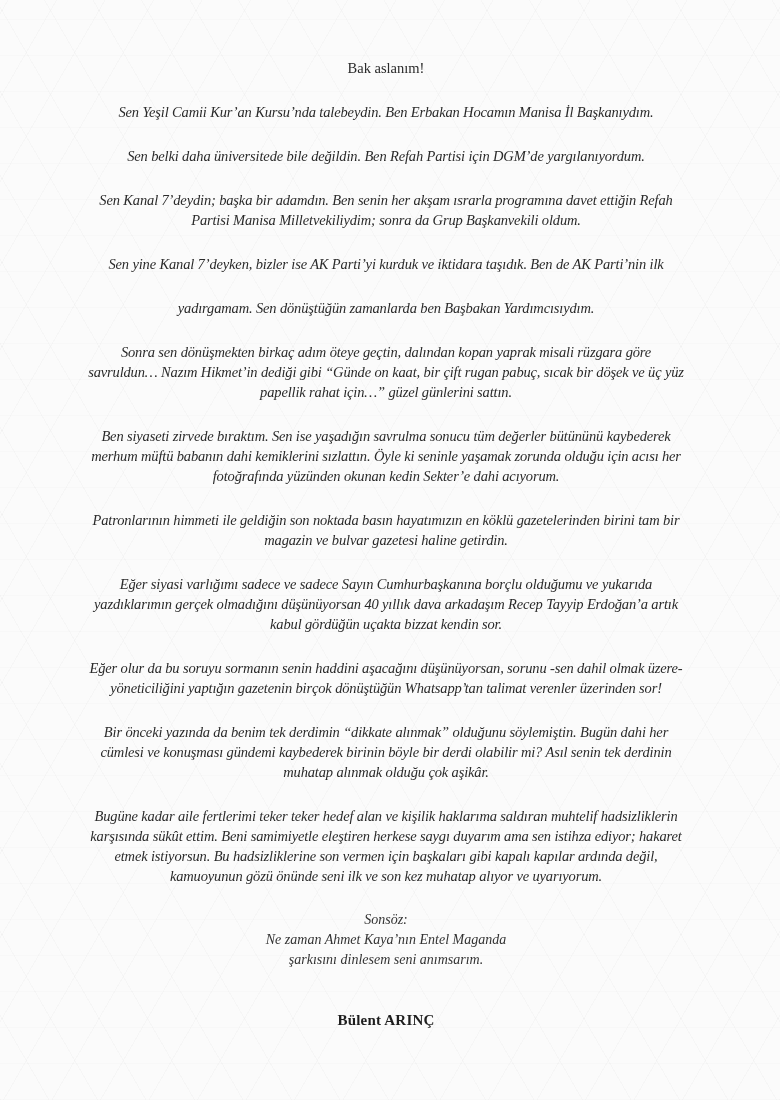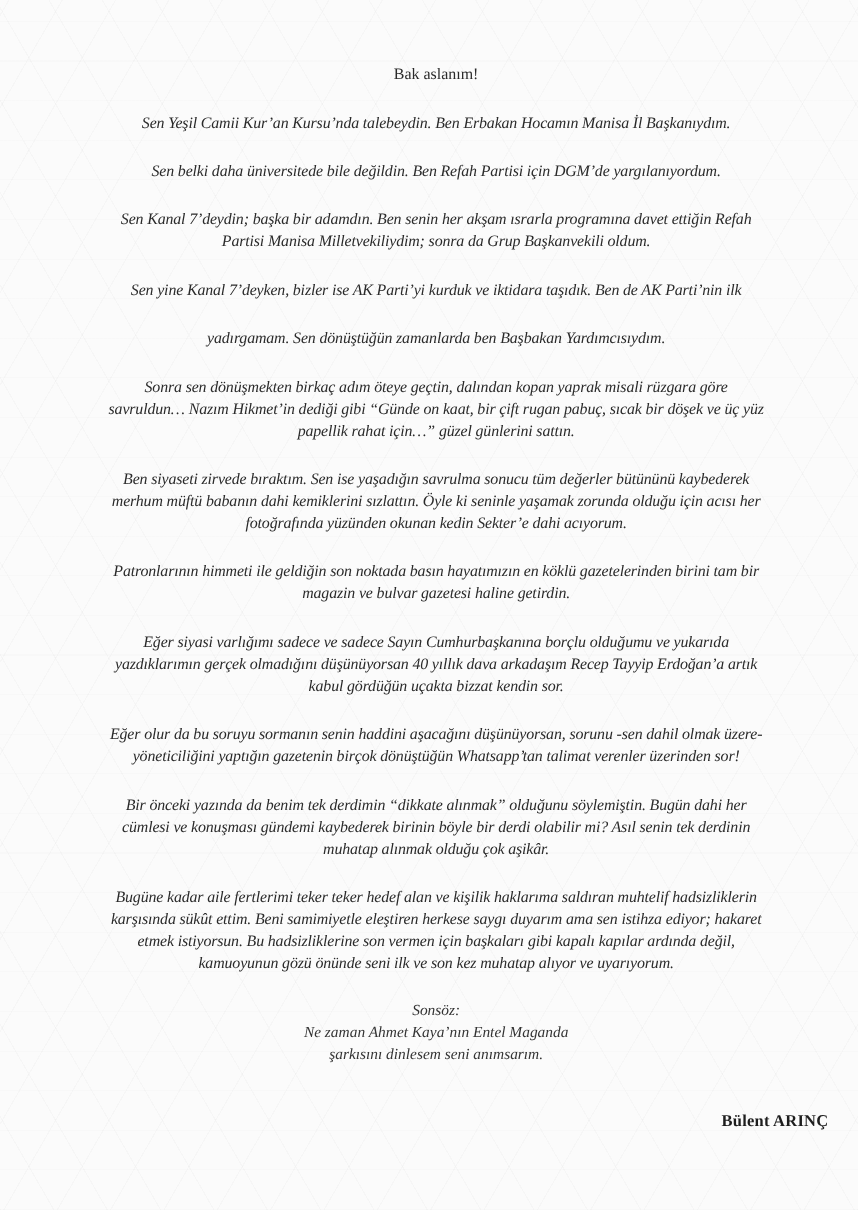--- a/index.html
+++ b/index.html
@@ -16,21 +16,21 @@
         repeating-linear-gradient(-60deg, rgba(0,0,0,0.018) 0px, rgba(0,0,0,0.018) 1px, transparent 1px, transparent 42px),
         repeating-linear-gradient(0deg, rgba(0,0,0,0.012) 0px, rgba(0,0,0,0.012) 1px, transparent 1px, transparent 36px);
       font-family: "Liberation Serif", "DejaVu Serif", serif;
       color: #2a2a2a;
     }
     .page {
       position: relative;
       width: 780px;
       height: 1100px;
       box-sizing: border-box;
-      padding: 58px 27px 0 40px;
+      padding: 58px 48px 0 40px;
       text-align: center;
     }
     .greeting {
       font-size: 14.5px;
       line-height: 20px;
       margin: 0 0 24px 0;
     }
     .para {
       font-size: 14.5px;
       line-height: 20px;
@@ -52,21 +52,20 @@
     .postscript .ln {
       display: block;
     }
     .signature {
       font-family: "Liberation Serif", "DejaVu Serif", serif;
       font-weight: bold;
       font-size: 15px;
       margin-top: 42px;
       color: #1e1e1e;
       letter-spacing: 0.2px;
-      text-align: right;
     }
   </style>
 </head>
 <body>
 
 <div class="page">
 
   <p class="greeting">Bak aslanım!</p>
 
   <div class="para">

